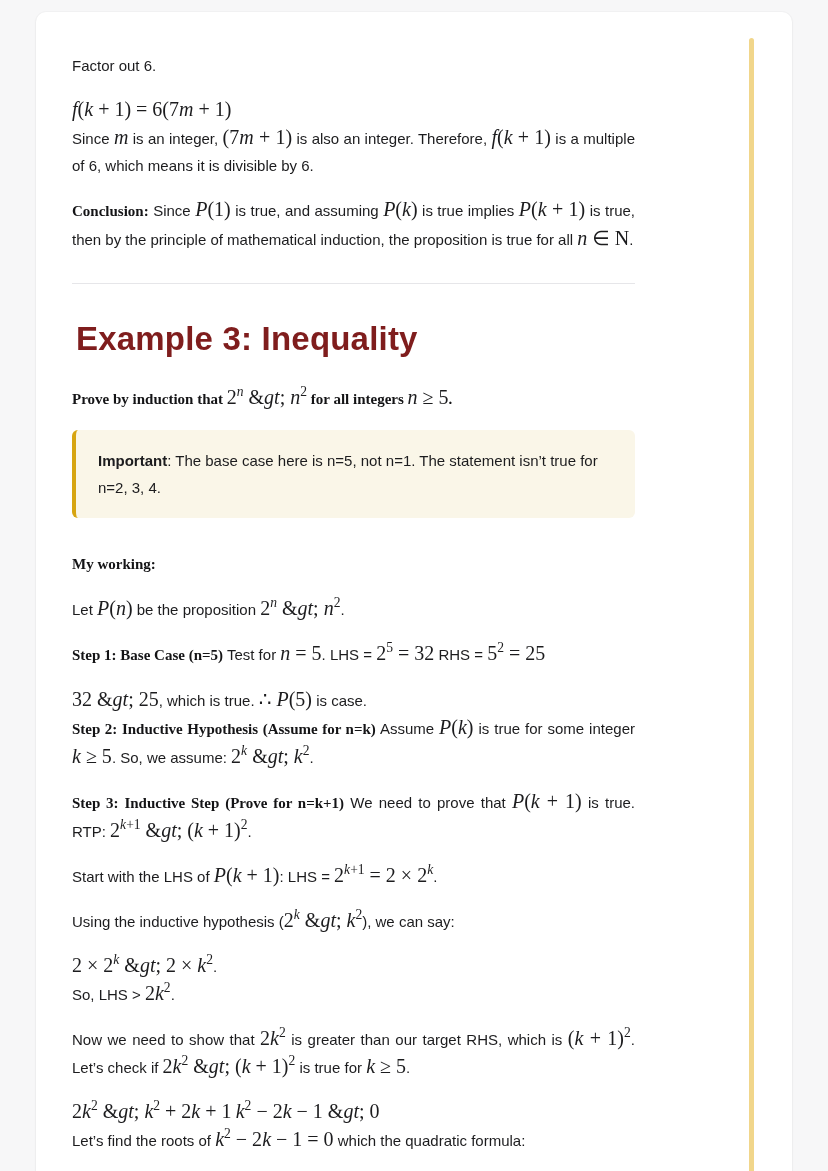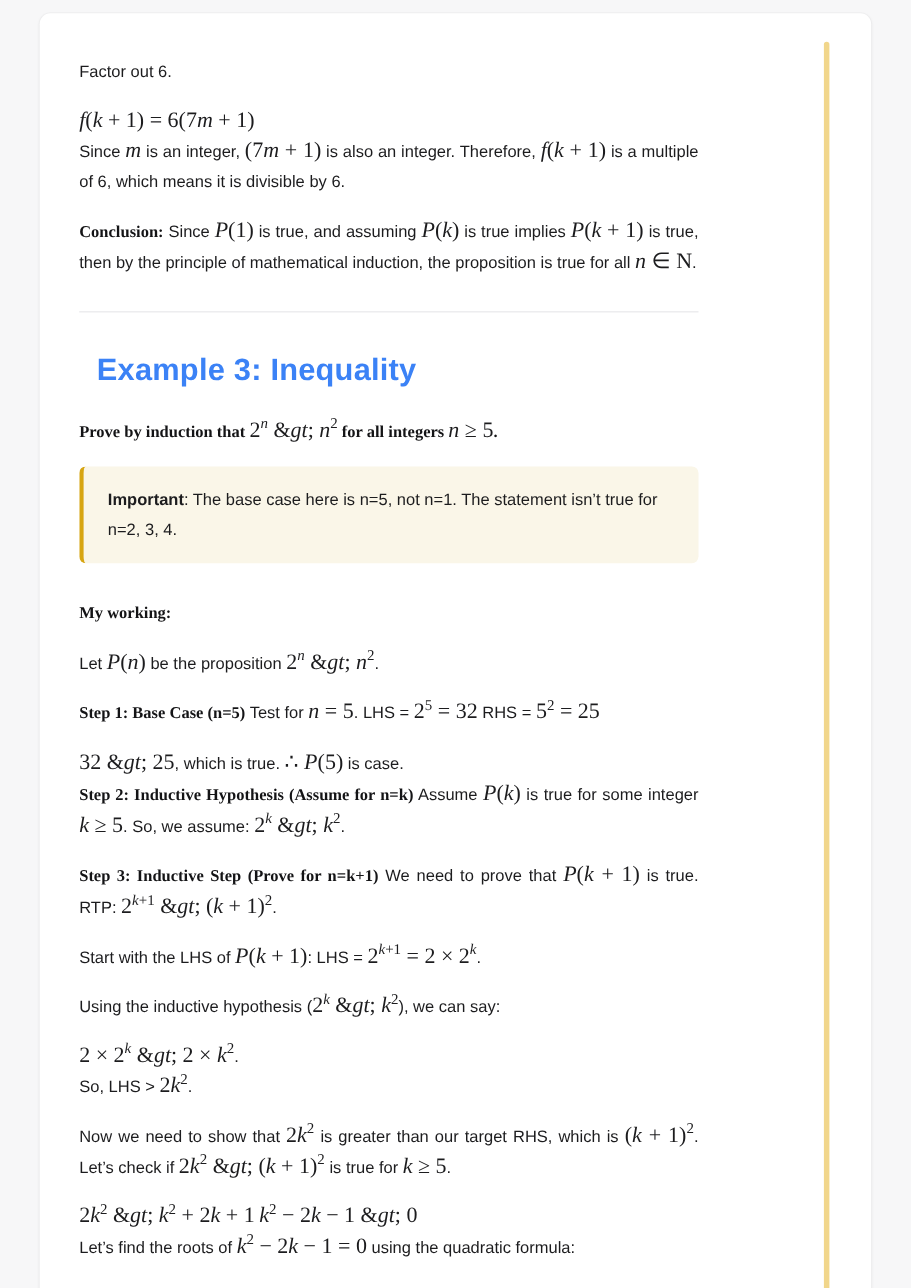--- a/index.html
+++ b/index.html
@@ -32,24 +32,24 @@
   .p strong { font-weight: 700; color: #141416; font-family: Liberation Serif, serif; }
 
   .math {
     font-family: Liberation Serif, serif;
     font-size: 20px;
   }
   .math i { font-style: italic; }
   .math sup { font-size: 0.68em; line-height: 0; }
 
   .section-heading {
-    font-size: 28px;
+    font-size: 33px;
     font-weight: 800;
-    color: #3b82f6;
-    margin: 0 0 26px 16px;
+    color: #7f1d1d;
+    margin: 0 0 26px 4px;
     letter-spacing: 0.2px;
   }
 
   .divider {
     border: 0;
     border-top: 1px solid #e6e6e9;
     margin: 30px 0 36px 0;
   }
 
   .callout {
@@ -130,17 +130,17 @@
       </div>
     <div class="p">
         <div class="line"><span class="math seg">2 × 2<sup><i>k</i></sup> &amp;<i>gt</i>; 2 × <i>k</i><sup>2</sup></span><span class="seg">.</span></div>
         <div class="line"><span class="seg">So, LHS &gt; </span><span class="math seg">2<i>k</i><sup>2</sup></span><span class="seg">.</span></div>
       </div>
     <div class="p">
         <div class="line"><span class="seg">Now we need to show that </span><span class="math seg">2<i>k</i><sup>2</sup></span><span class="seg"> is greater than our target RHS, which is </span><span class="math seg">(<i>k</i> + 1)<sup>2</sup></span><span class="seg">. Let’s check if </span><span class="math seg">2<i>k</i><sup>2</sup> &amp;<i>gt</i>; (<i>k</i> + 1)<sup>2</sup></span><span class="seg"> is true for </span><span class="math seg"><i>k</i> ≥ 5</span><span class="seg">.</span></div>
       </div>
     <div class="p">
         <div class="line"><span class="math seg">2<i>k</i><sup>2</sup> &amp;<i>gt</i>; <i>k</i><sup>2</sup> + 2<i>k</i> + 1</span><span class="seg"> </span><span class="math seg"><i>k</i><sup>2</sup> − 2<i>k</i> − 1 &amp;<i>gt</i>; 0</span></div>
-        <div class="line"><span class="seg">Let’s find the roots of </span><span class="math seg"><i>k</i><sup>2</sup> − 2<i>k</i> − 1 = 0</span><span class="seg"> using the quadratic formula:</span></div>
+        <div class="line"><span class="seg">Let’s find the roots of </span><span class="math seg"><i>k</i><sup>2</sup> − 2<i>k</i> − 1 = 0</span><span class="seg"> which the quadratic formula:</span></div>
       </div>
   </div>
 
 </div>
 
 </body></html>

